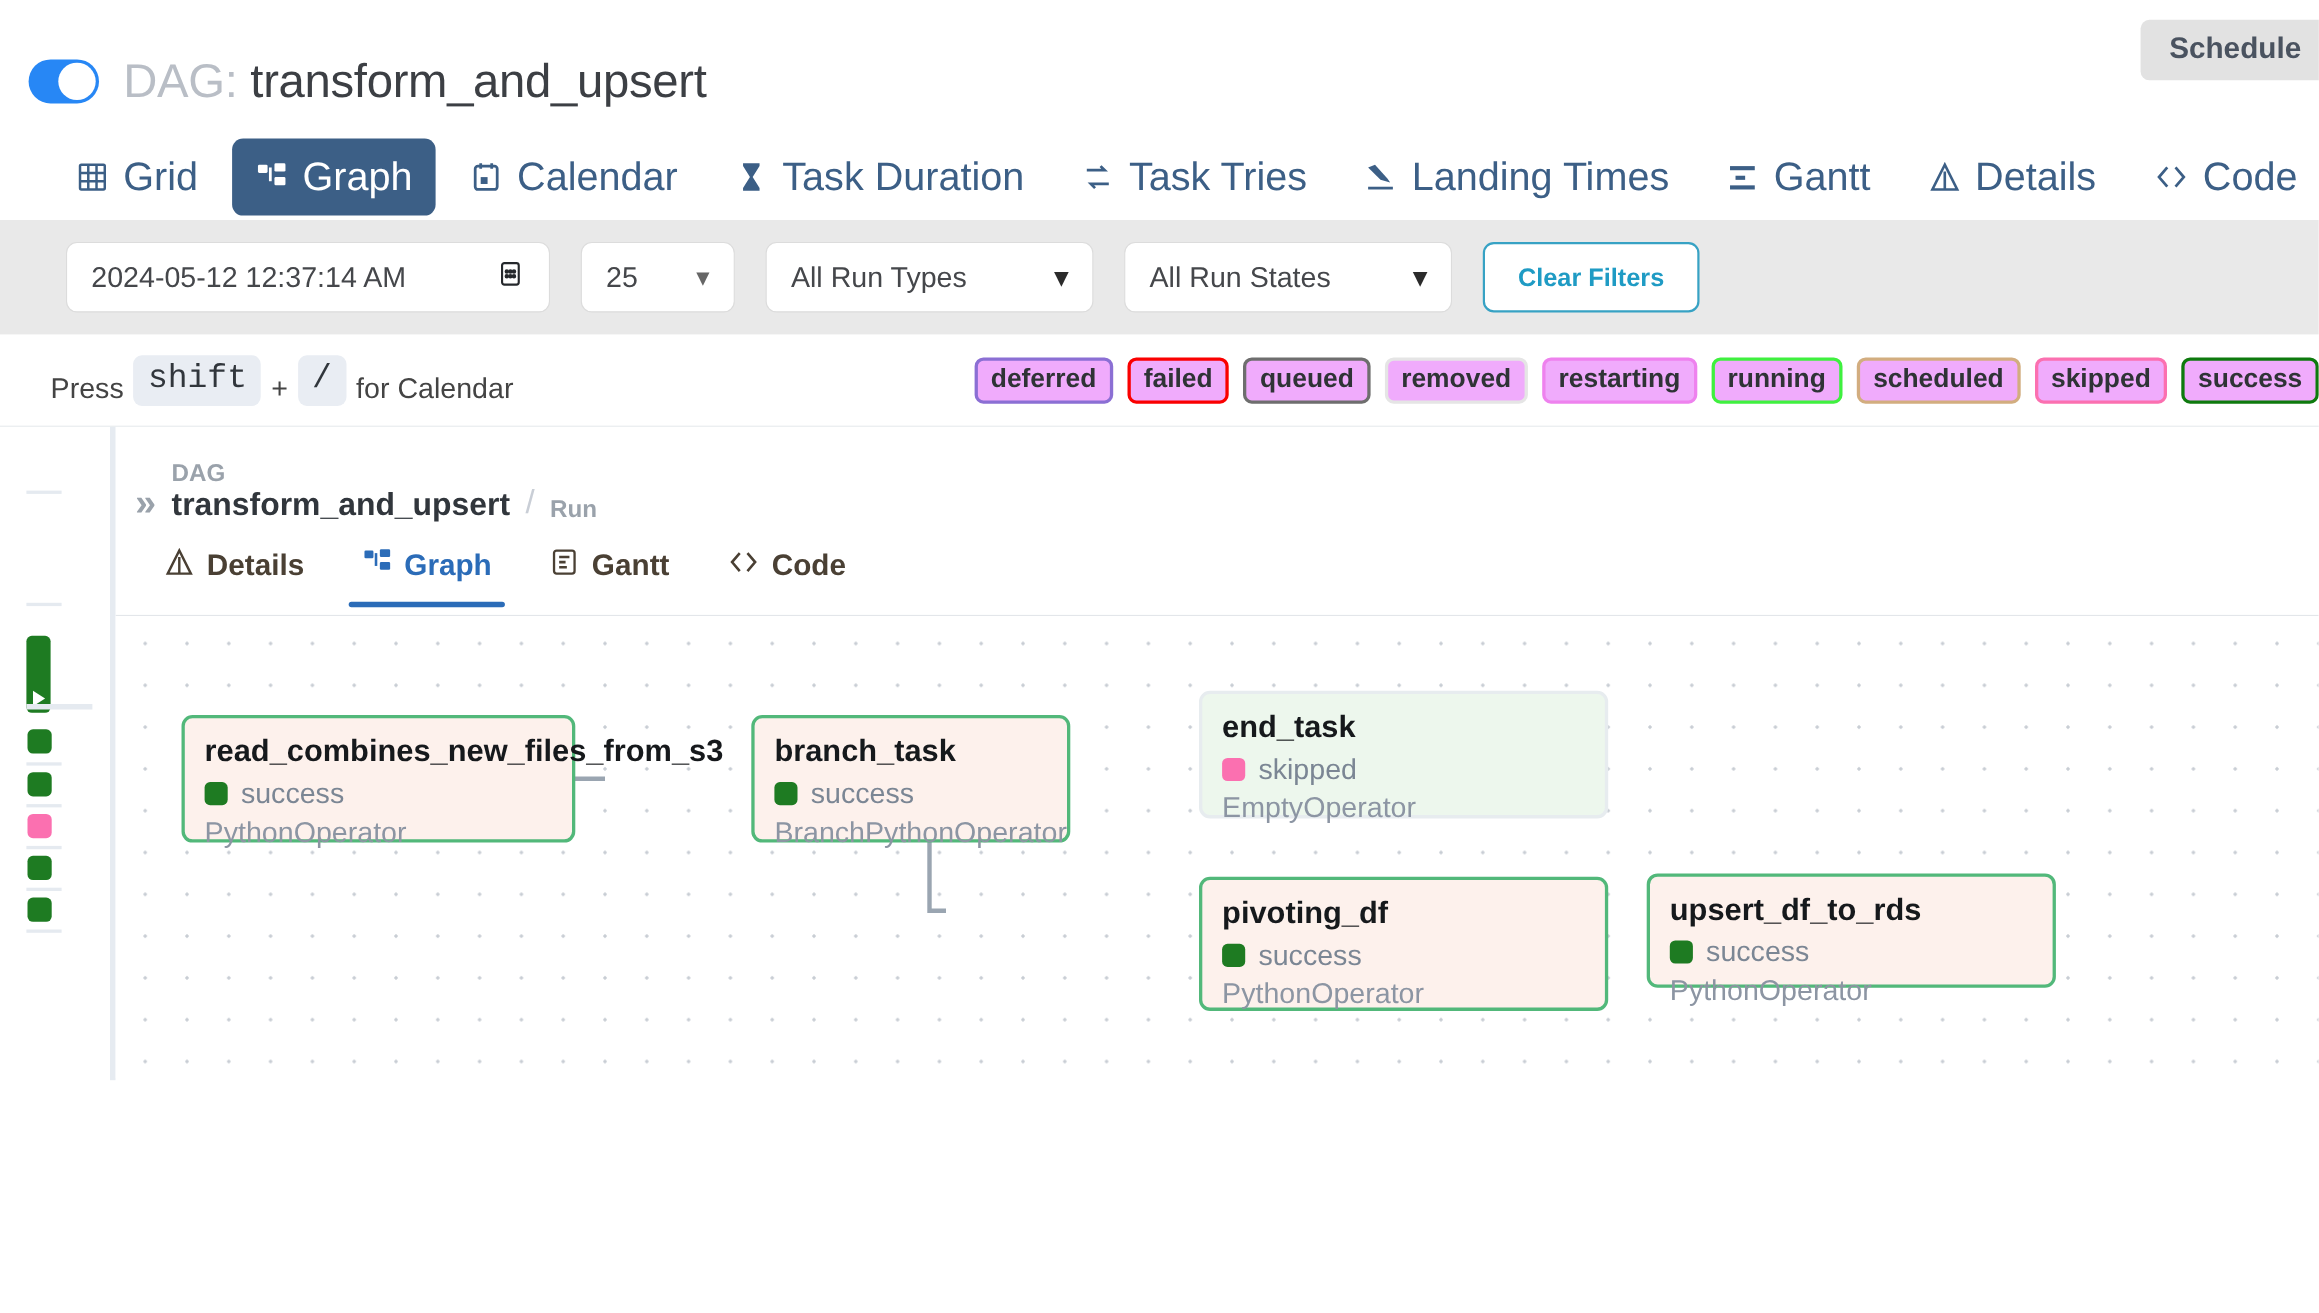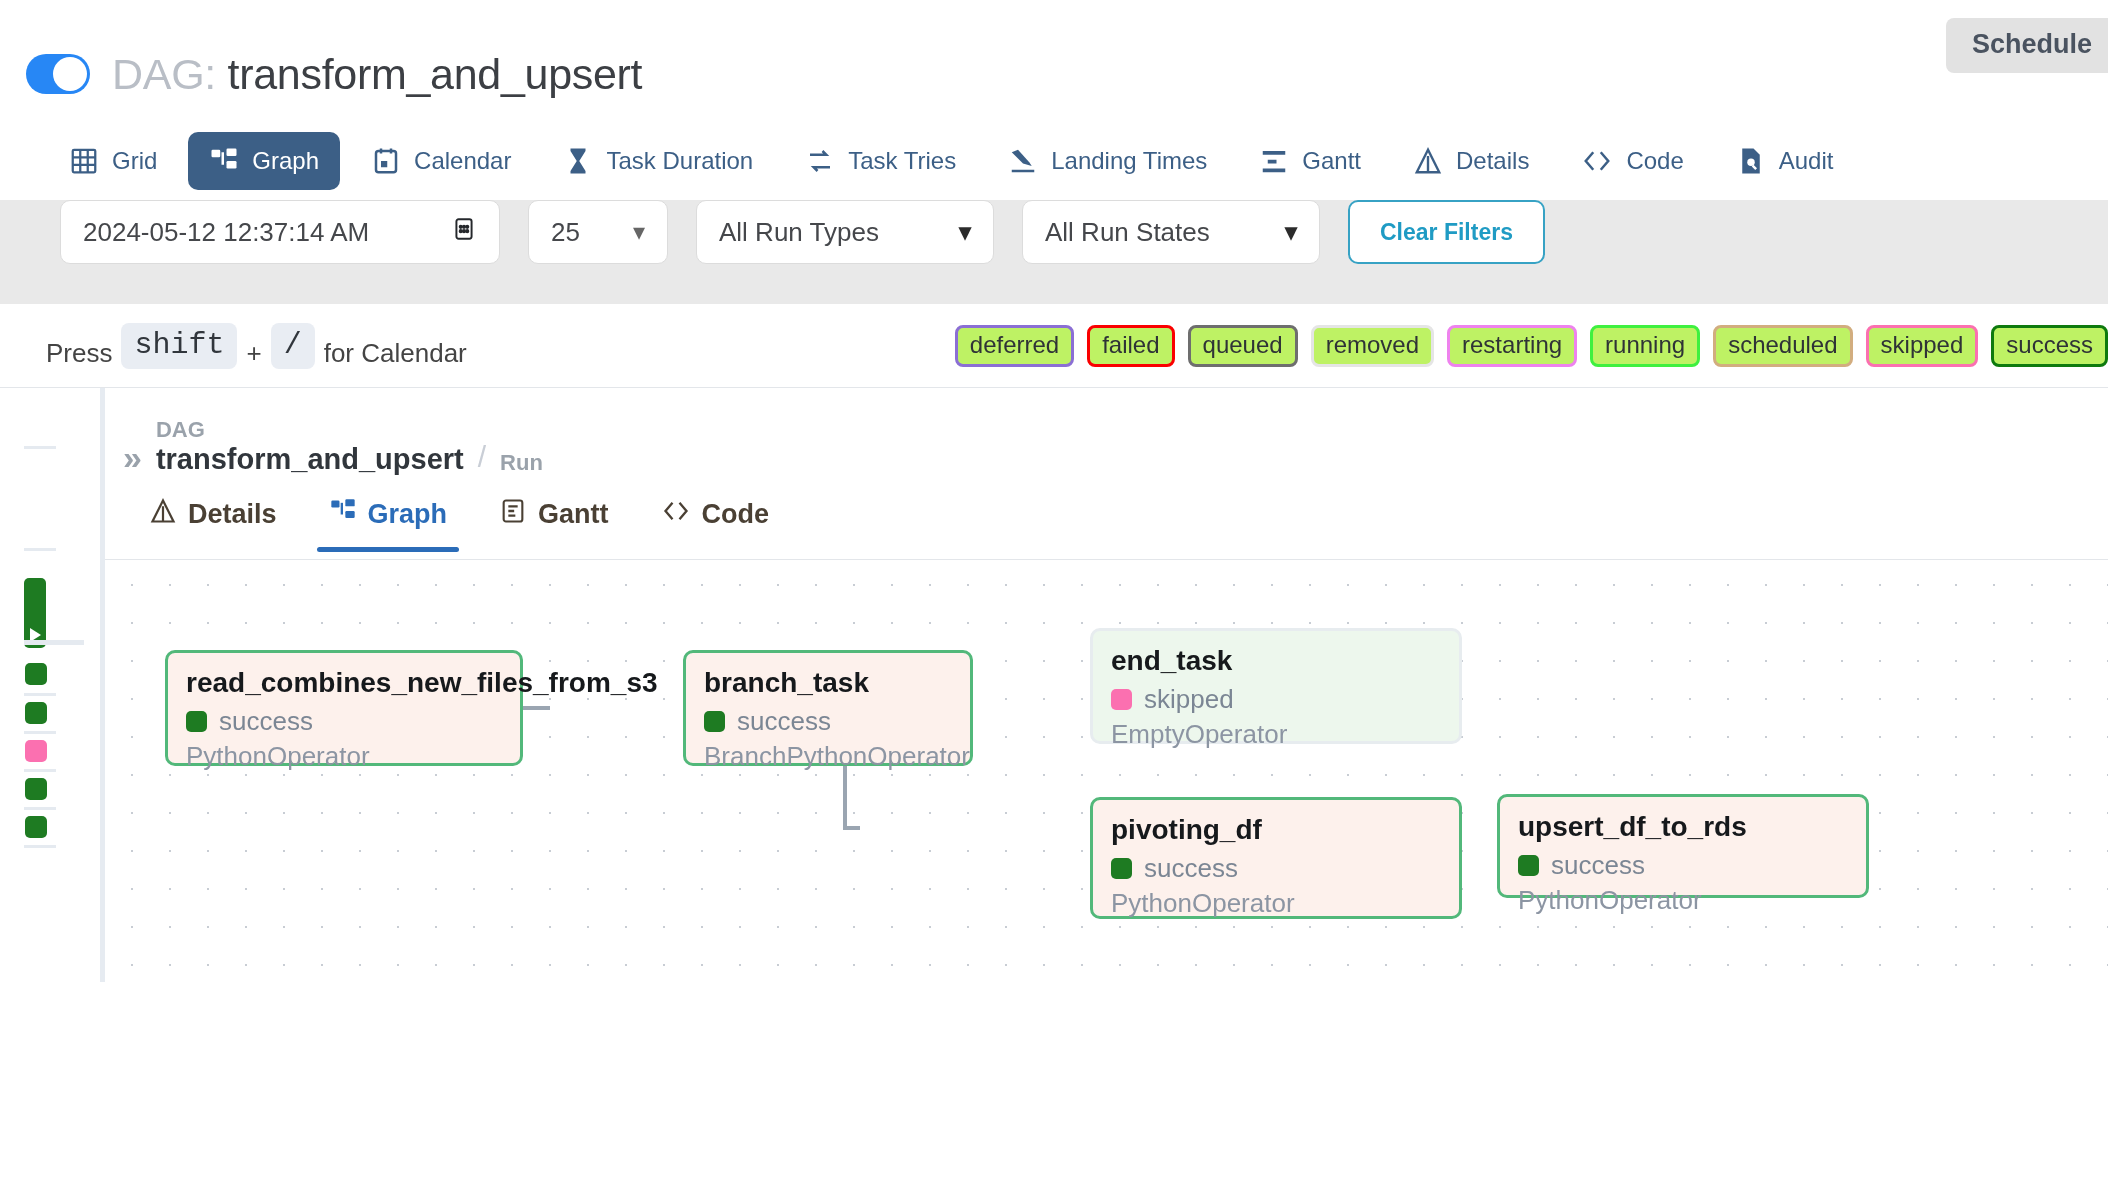--- a/index.html
+++ b/index.html
@@ -65,34 +65,34 @@
     gap: 10px;
     overflow: hidden;
     white-space: nowrap;
   }
   .tab {
     display: flex;
     align-items: center;
     gap: 13px;
     padding: 14px 21px;
     border-radius: 10px;
-    font-size: 24px;
+    font-size: 36px;
     color: #3c5f86;
     cursor: pointer;
     flex: 0 0 auto;
   }
   .tab.active { background: #3c5f86; color: #fff; }
   .tab svg { display: block; flex: 0 0 auto; }
 
   
   .filterbar {
     background: #e9e9e9;
     height: 104px;
     display: flex;
-    align-items: flex-start;
+    align-items: center;
     padding-left: 60px;
     gap: 28px;
   }
   .ctl {
     background: #fff;
     border: 1px solid #dcdcdc;
     border-radius: 10px;
     height: 64px;
     display: flex;
     align-items: center;
@@ -144,26 +144,27 @@
     position: absolute;
     right: 0; top: 50%;
     transform: translateY(-50%);
     display: flex;
     gap: 13px;
     padding-right: 0;
   }
   .badge {
     border-radius: 8px;
     border: 3px solid #999;
-    background: #bef264;
+    background: #f0abfc;
     font-size: 24px;
     color: #2f3336;
     padding: 5px 12px 7px 12px;
     line-height: 1;
     cursor: pointer;
+    font-weight: bold;
   }
 
   
   .body { display: flex; height: 594px; }
 
   .gridstrip {
     width: 100px;
     position: relative;
     flex: 0 0 auto;
     background: #fff;

